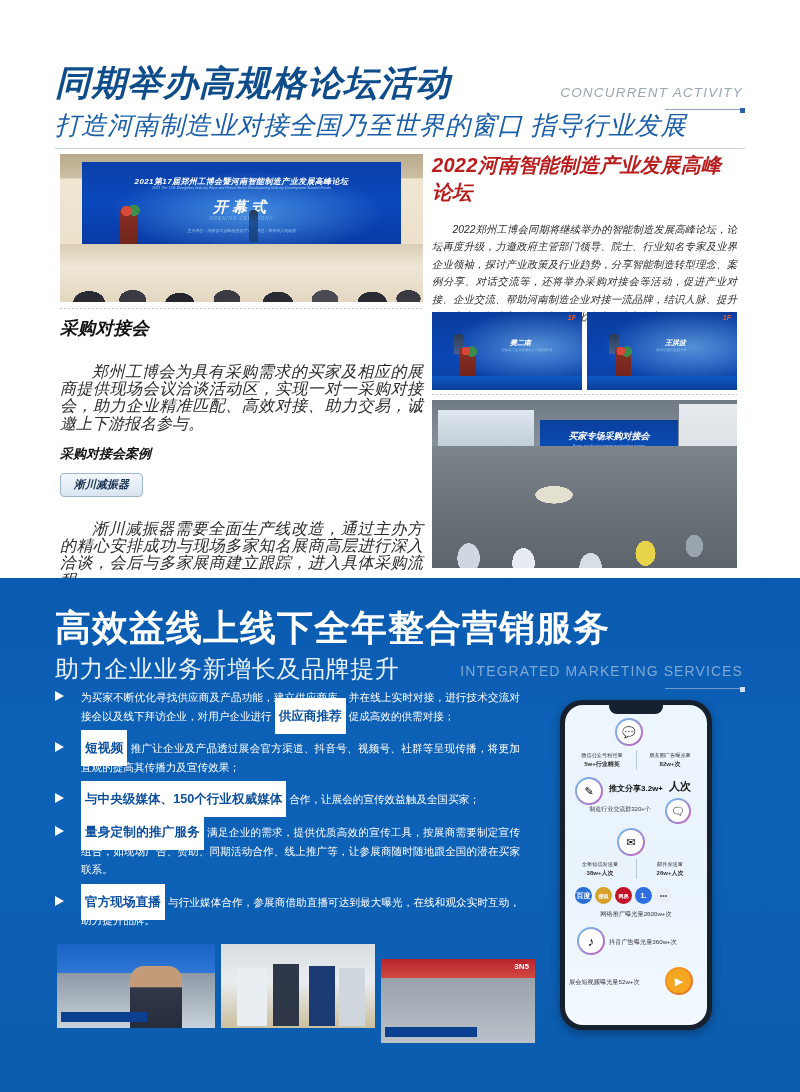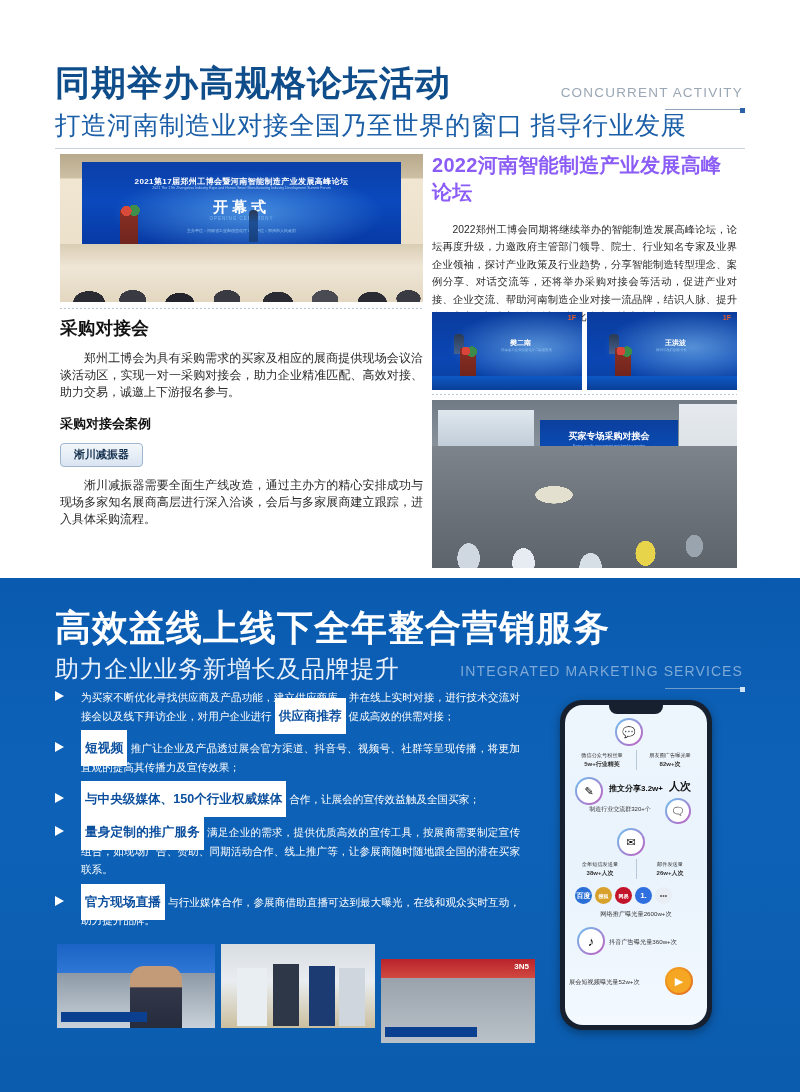--- a/index.html
+++ b/index.html
@@ -5,21 +5,21 @@
   * { box-sizing: border-box; margin: 0; padding: 0; }
   html, body {
     width: 800px; height: 1092px;
     font-family: "Liberation Sans", "DejaVu Sans", sans-serif;
     background: #ffffff;
     overflow: hidden;
   }
   .page { position: relative; width: 800px; height: 1092px; background:#fff; }
 
   
-  .top { position:absolute; left:0; top:0; width:800px; height:578px; background:#fff; }
+  .top { position:absolute; left:0; top:0; width:800px; height:578px; background:#fff;font-style:italic; }
 
   .hd { position:absolute; left:55px; top:62px; width:690px; }
   .hd-row { position:relative; height:44px; }
   .hd-title {
     font-size:35px; font-weight:bold; color:#0f4c8a; letter-spacing:1px;
     line-height:42px; white-space:nowrap;
   }
   .hd-en {
     position:absolute; right:2px; bottom:6px; text-align:right;
     font-size:13.5px; color:#9aa7b4; letter-spacing:1.2px; white-space:nowrap;
@@ -118,27 +118,27 @@
       radial-gradient(ellipse 18px 24px at 30% 96%, #e6ecf2 0 62%, rgba(0,0,0,0) 63%),
       radial-gradient(ellipse 18px 24px at 52% 100%, #d6dee6 0 62%, rgba(0,0,0,0) 63%),
       radial-gradient(ellipse 16px 20px at 70% 88%, #e8d44a 0 62%, rgba(0,0,0,0) 63%),
       radial-gradient(ellipse 14px 18px at 86% 82%, #9aa4ae 0 62%, rgba(0,0,0,0) 63%),
       radial-gradient(ellipse 30px 14px at 40% 40%, #e3e0cf 0 62%, rgba(0,0,0,0) 63%),
       linear-gradient(180deg,#7d848c 0%,#6b7179 55%,#5e646b 100%);
   }
 
   
   .intro { position:absolute; left:432px; top:152px; width:305px; }
-  .intro h2 { font-size:20px; font-weight:bold; color:#8b5cf6; line-height:27px; letter-spacing:.3px; }
+  .intro h2 { font-size:20px; font-weight:bold; color:#b91c1c; line-height:27px; letter-spacing:.3px; }
   .intro p { margin-top:15px; font-size:10.3px; line-height:17.4px; color:#2a2a2a; text-align:justify; text-indent:2em; }
 
   
   .lcol { position:absolute; left:60px; top:316px; width:363px; }
   .lcol h3 { font-size:17.5px; font-weight:bold; color:#111; letter-spacing:.3px; }
-  .lcol p { margin-top:10px; font-size:12px; line-height:17.2px; color:#2a2a2a; text-align:justify; text-indent:2em; }
+  .lcol p { margin-top:23px; font-size:16px; line-height:17.2px; color:#2a2a2a; text-align:justify; text-indent:2em; }
   .lcol h4 { margin-top:13px; font-size:13px; font-weight:bold; color:#111; }
   .chip {
     display:inline-block; margin-top:10px; padding:3px 13px 4px;
     font-size:11px; font-weight:bold; color:#17324f;
     background:linear-gradient(180deg,#f4f7fb 0%,#d9e4f1 100%);
     border:1px solid #9fb6cf; border-radius:4px;
   }
   .dotrule { height:1px; background-image:linear-gradient(to right,#b9c6d4 0 2px, rgba(0,0,0,0) 2px 4px);
              background-size:4px 1px; background-repeat:repeat-x; }
 

